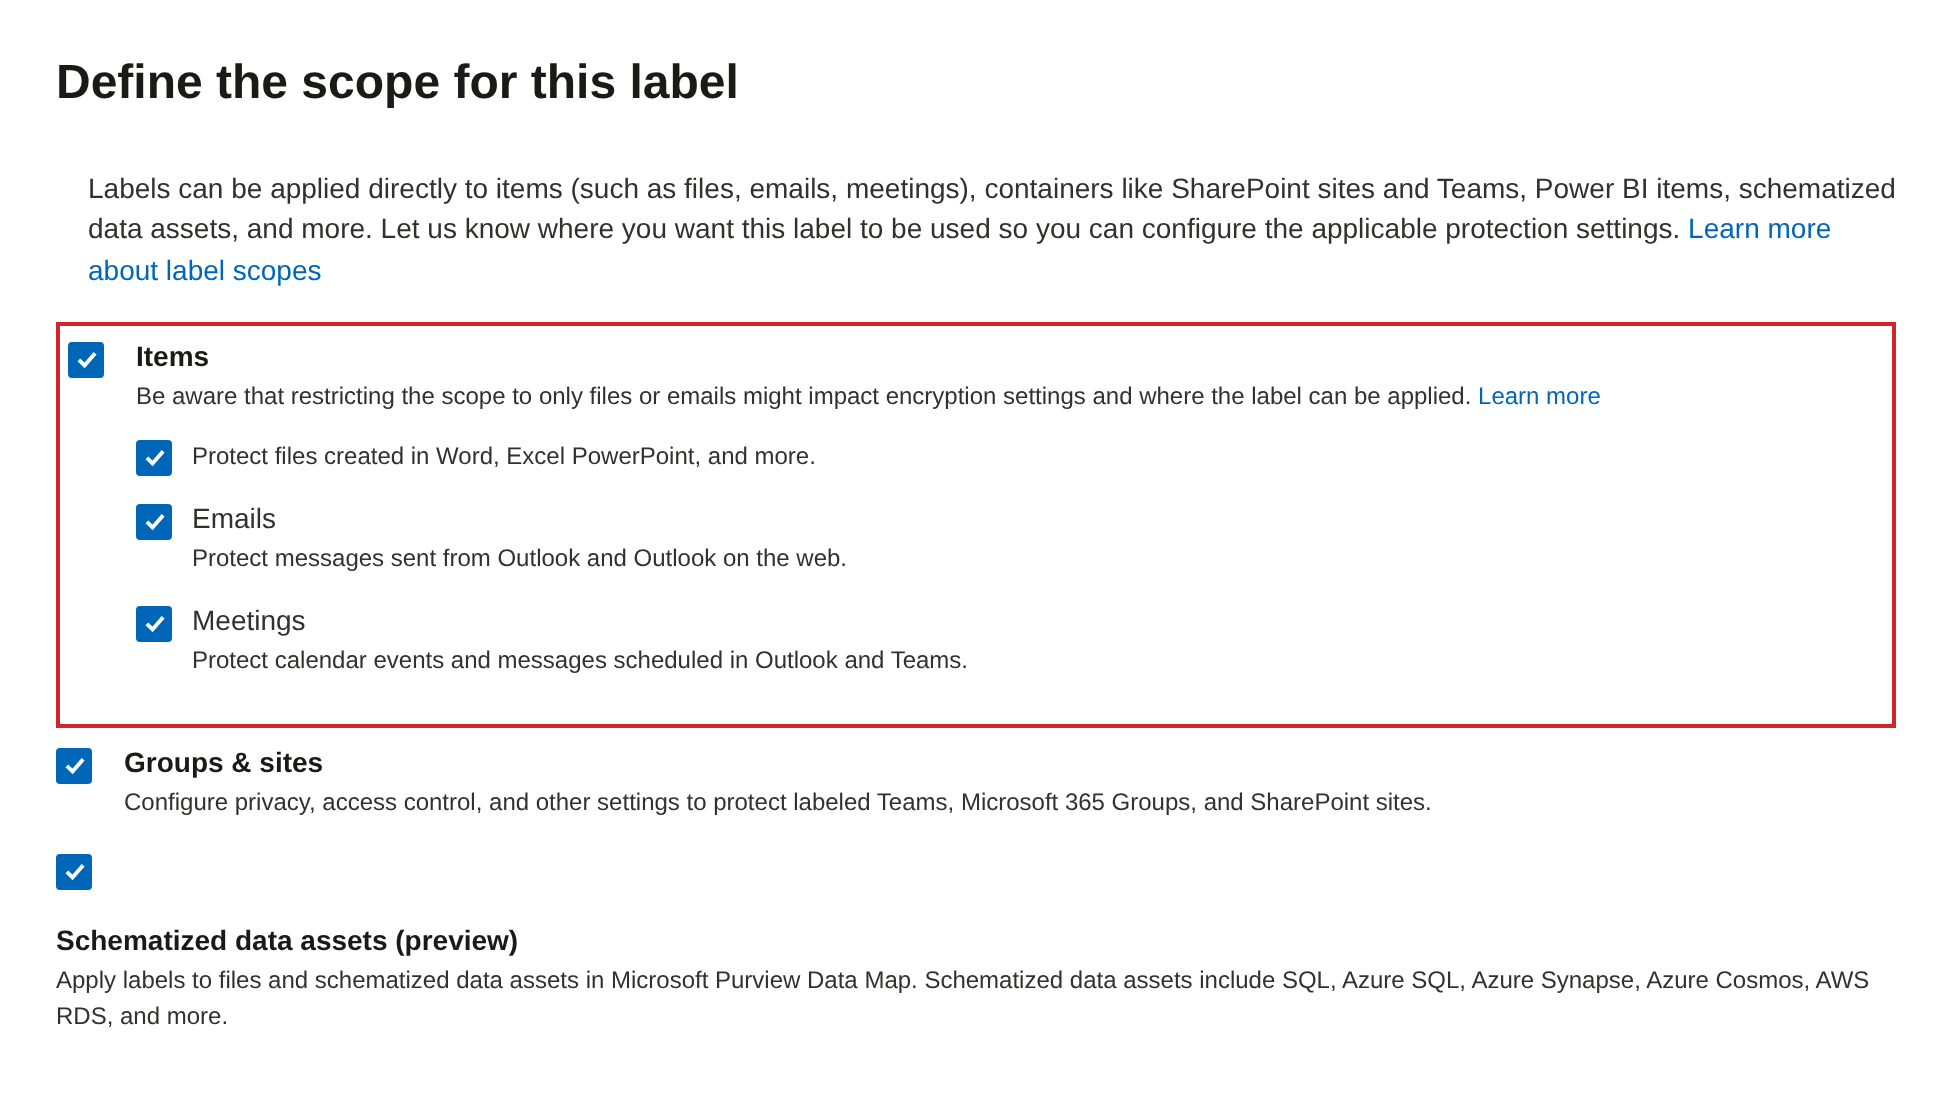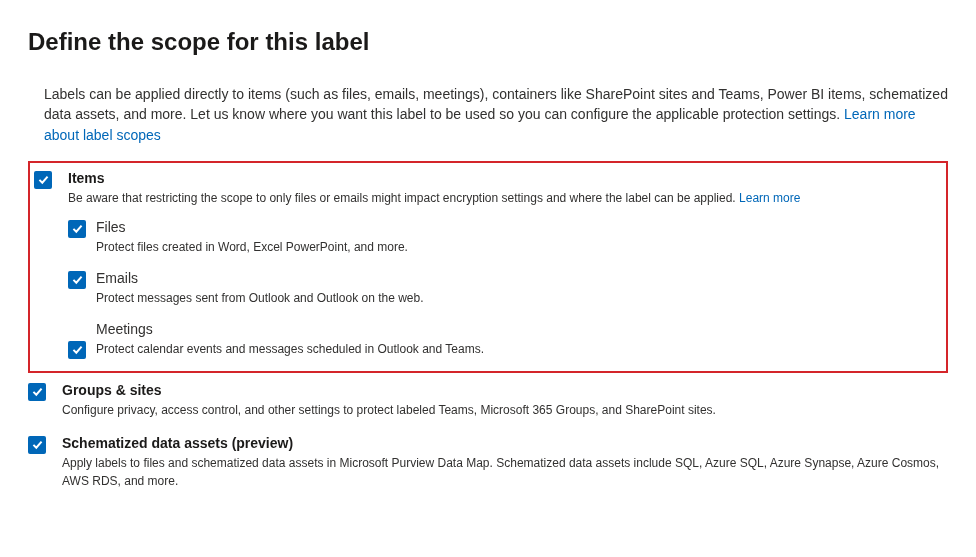--- a/index.html
+++ b/index.html
@@ -88,22 +88,21 @@
       margin-top: 10px;
       padding-left: 0;
     }
     .sub-item {
       display: flex;
       align-items: flex-start;
       gap: 10px;
       margin-bottom: 12px;
     }
     .sub-item:last-child {
-      margin-bottom: 4px;
-      align-items: flex-end;
+      margin-bottom: 14px;
     }
     .sub-content {
       flex: 1;
     }
     .spacer-top {
       margin-top: 6px;
     }
   </style>
 </head>
 <body>
@@ -129,21 +128,20 @@
 
       <div class="sub-list">
 
         <div class="sub-item">
           <div class="checkbox">
             <svg viewBox="0 0 16 16">
                 <polyline points="3,8.5 6.5,12 13,4.5"></polyline>
               </svg>
           </div>
           <div class="sub-content">
-            <div class="sub-label">Files</div>
             <div class="opt-desc">Protect files created in Word, Excel PowerPoint, and more.</div>
           </div>
         </div>
 
         <div class="sub-item">
           <div class="checkbox">
             <svg viewBox="0 0 16 16">
                 <polyline points="3,8.5 6.5,12 13,4.5"></polyline>
               </svg>
           </div>
@@ -175,21 +173,21 @@
     <svg viewBox="0 0 16 16">
         <polyline points="3,8.5 6.5,12 13,4.5"></polyline>
       </svg>
   </div>
   <div class="opt-content">
     <div class="opt-label">Groups &amp; sites</div>
     <div class="opt-desc">Configure privacy, access control, and other settings to protect labeled Teams, Microsoft 365 Groups, and SharePoint sites.</div>
   </div>
 </div>
 
-<div class="opt-row spacer-top" style="margin-top:14px;">
+<div class="opt-row spacer-top" style="margin-top:14px;flex-direction:column;">
   <div class="checkbox">
     <svg viewBox="0 0 16 16">
         <polyline points="3,8.5 6.5,12 13,4.5"></polyline>
       </svg>
   </div>
   <div class="opt-content">
     <div class="opt-label">Schematized data assets (preview)</div>
     <div class="opt-desc">Apply labels to files and schematized data assets in Microsoft Purview Data Map. Schematized data assets include SQL, Azure SQL, Azure Synapse, Azure Cosmos, AWS RDS, and more.</div>
   </div>
 </div>

